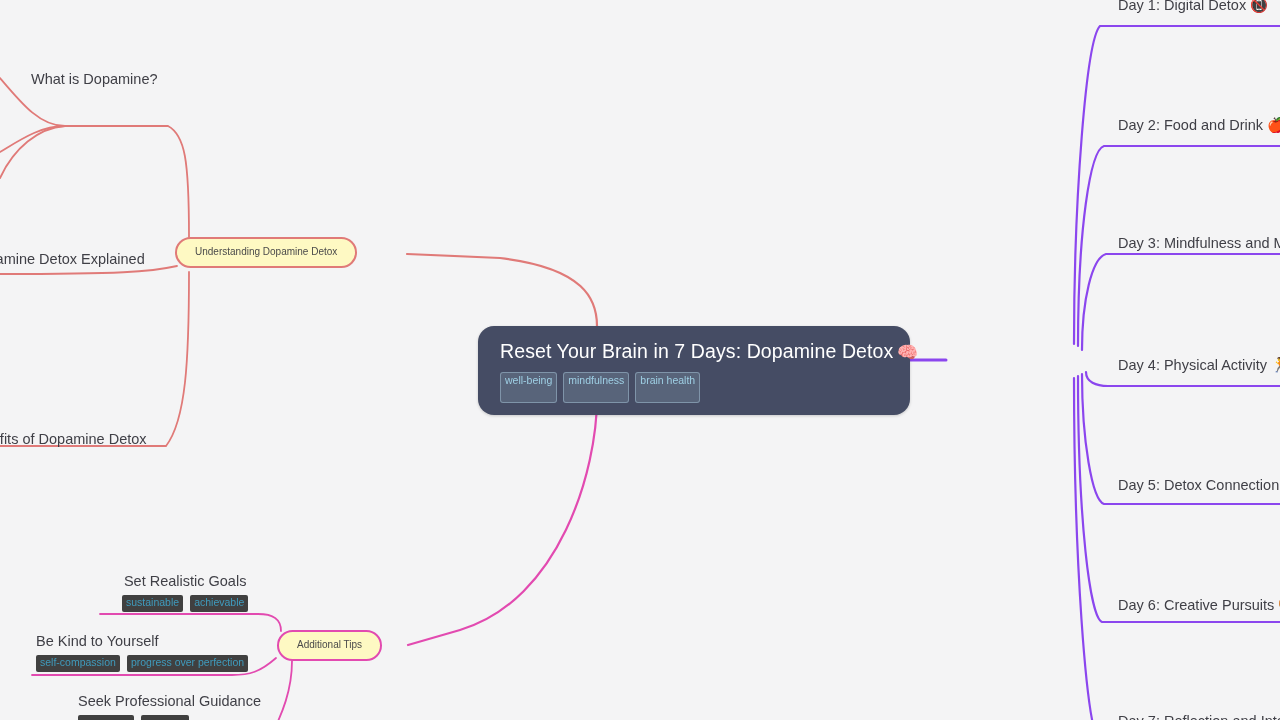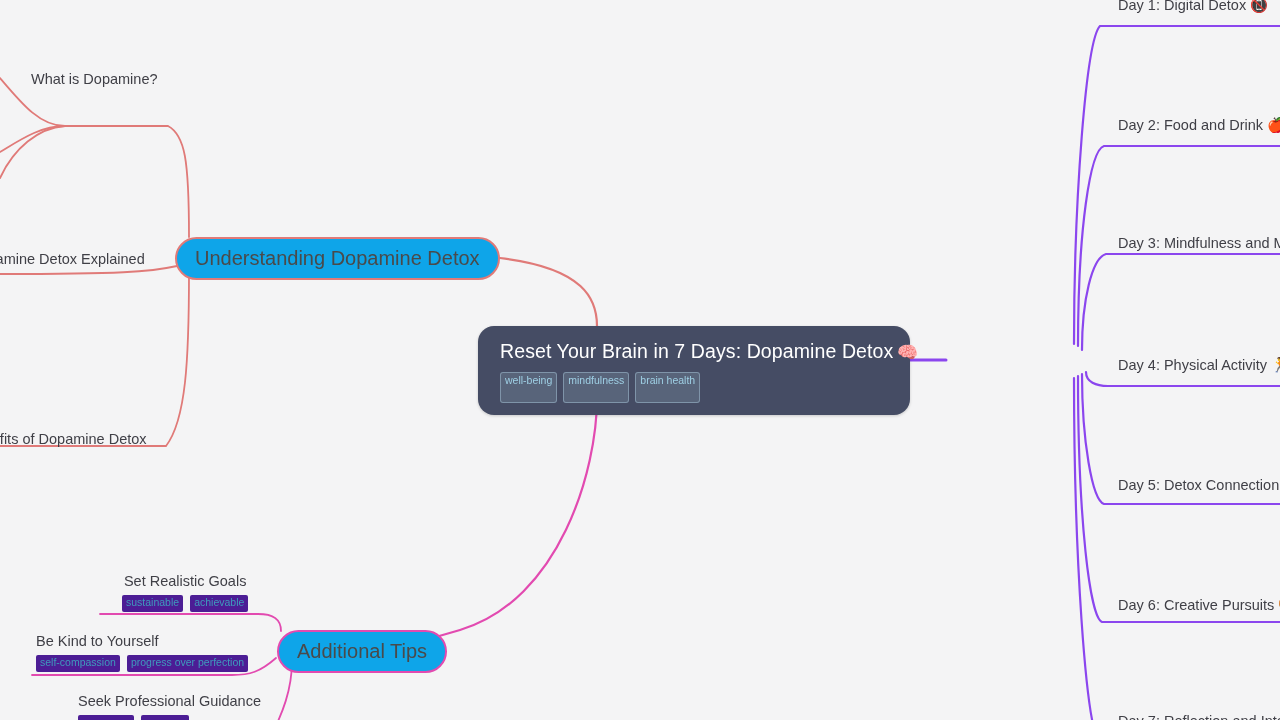--- a/index.html
+++ b/index.html
@@ -46,47 +46,47 @@
     border: 1px solid rgba(190,230,245,0.38);
     border-radius: 3px;
     padding: 1px 4px 14px 4px;
     line-height: 1.25;
     white-space: nowrap;
   }
 
   
   .pill {
     position: absolute;
-    background: #0ea5e9;
+    background: #fef9c3;
     border-radius: 999px;
     border: 2.2px solid #888;
     padding: 7px 18px 8px 18px;
     white-space: nowrap;
-    font-size: 20px;
+    font-size: 10px;
     color: #4a4a4a;
     line-height: 1.2;
   }
   .pill.red    { border-color: #e07a78; }
   .pill.purple { border-color: #8b46ee; }
   .pill.pink   { border-color: #e24ab0; }
 
   
   .leaf {
     position: absolute;
     white-space: nowrap;
     color: #3f3f46;
     font-size: 14.5px;
     line-height: 1.25;
   }
   .leaf .emoji { margin-left: 4px; }
   .leaf-tags { margin-top: 5px; display: flex; gap: 7px; }
   .leaf-tags .tag {
     font-size: 10.5px;
     color: #3f9bbd;
-    background: #4c1d95;
+    background: #404040;
     border-radius: 2px;
     padding: 1px 4px 2px 4px;
     line-height: 1.3;
     white-space: nowrap;
   }
 </style>
 </head>
 <body>
 
 <div id="canvas">

